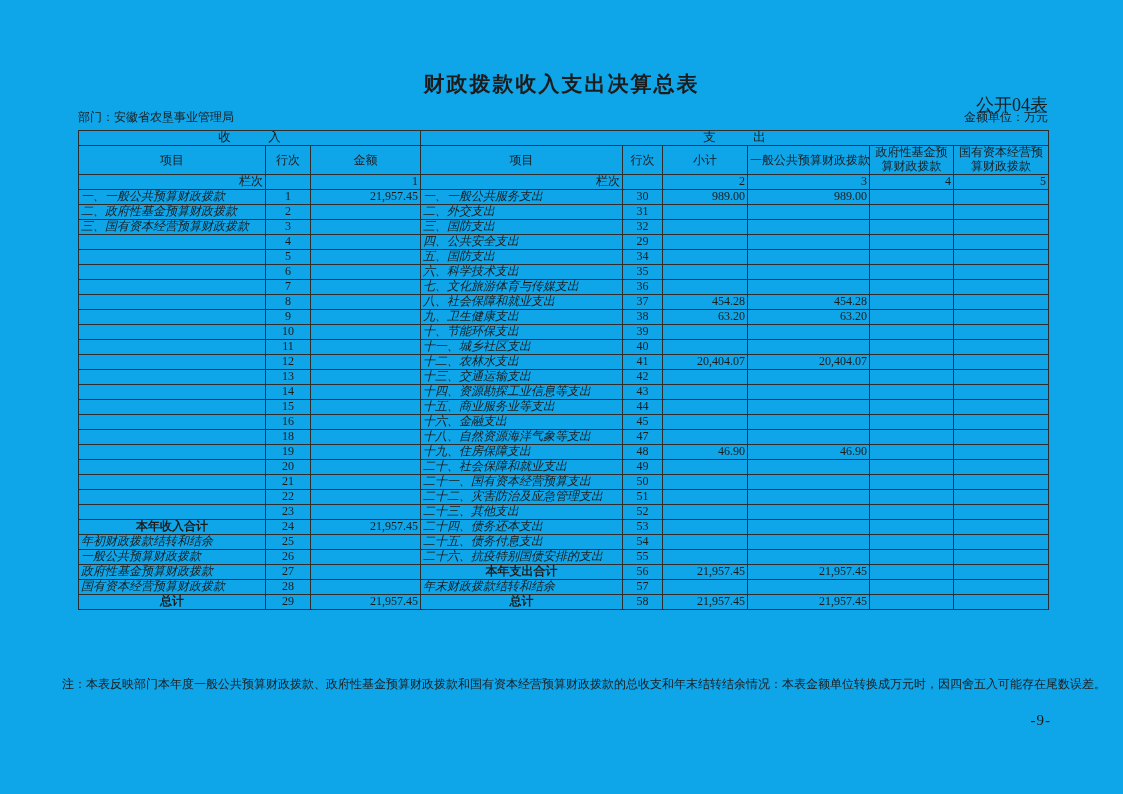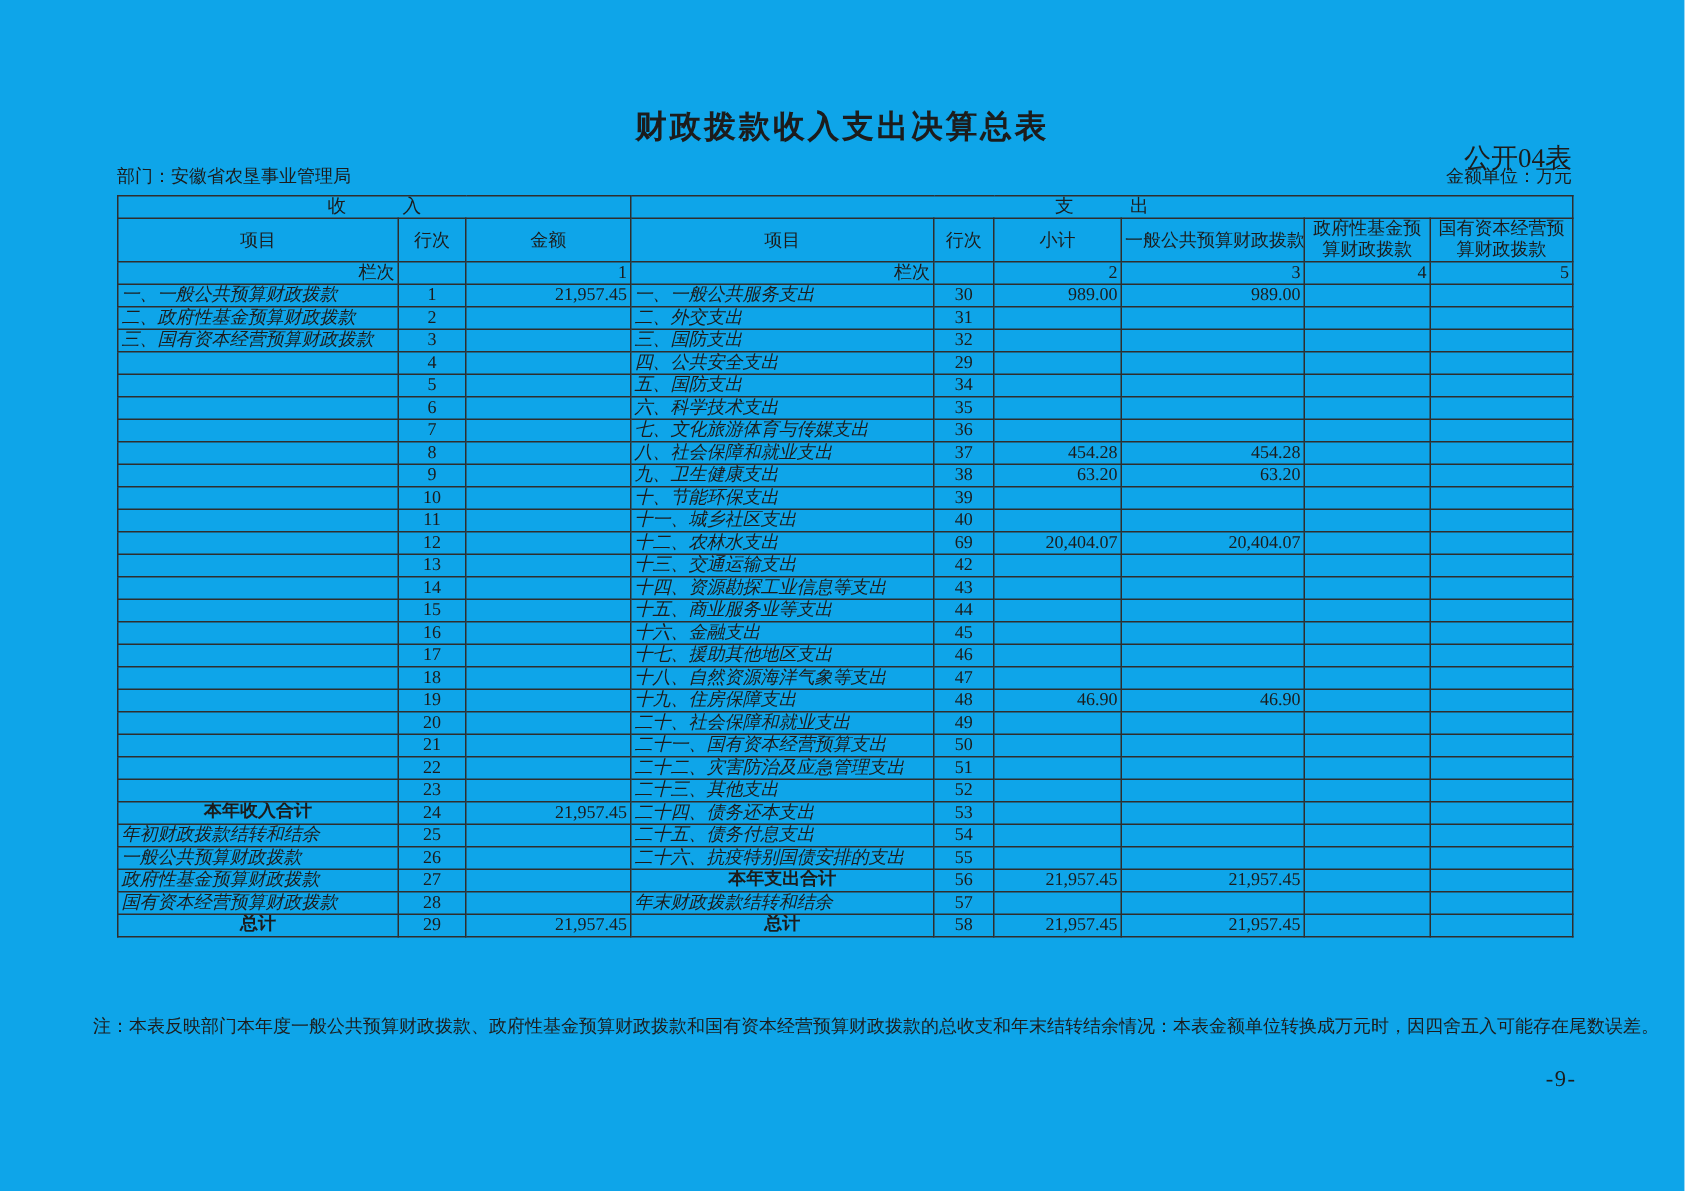--- a/index.html
+++ b/index.html
@@ -43,21 +43,21 @@
     padding:0 2px;
     vertical-align:middle;
   }
   .sec-head { text-align:center; font-size:12.5px; height:16px; }
   .col-head { text-align:center; height:30px; }
   .col-head.wrap { white-space:normal; line-height:1.15; }
   .lanci { text-align:right; height:15px; }
   .td-item { text-align:left; padding-left:3px;font-style:italic; }
   .td-line { text-align:center; }
   .td-amount { text-align:right; padding-right:2px; }
-  .bold-center { font-weight:bold; text-align:center; font-family:Liberation Mono, monospace; }
+  .bold-center { font-weight:bold; text-align:center; font-family:Liberation Sans, sans-serif; }
   .indent { padding-left:15px; }
 
   .note {
     position:absolute; top:676px; left:62px;
     font-size:12px; white-space:nowrap;
   }
   .page-no {
     position:absolute; top:712px; right:72px;
     font-size:15px; letter-spacing:1px;
   }
@@ -236,21 +236,21 @@
           <td class="td-amount"></td>
           <td class="td-amount"></td>
           <td class="td-amount"></td>
           <td class="td-amount"></td>
         </tr>
         <tr>
           <td class="td-item"></td>
           <td class="td-line">12</td>
           <td class="td-amount"></td>
           <td class="td-item">十二、农林水支出</td>
-          <td class="td-line">69</td>
+          <td class="td-line">41</td>
           <td class="td-amount">20,404.07</td>
           <td class="td-amount">20,404.07</td>
           <td class="td-amount"></td>
           <td class="td-amount"></td>
         </tr>
         <tr>
           <td class="td-item"></td>
           <td class="td-line">13</td>
           <td class="td-amount"></td>
           <td class="td-item">十三、交通运输支出</td>
@@ -281,31 +281,20 @@
           <td class="td-amount"></td>
           <td class="td-amount"></td>
           <td class="td-amount"></td>
         </tr>
         <tr>
           <td class="td-item"></td>
           <td class="td-line">16</td>
           <td class="td-amount"></td>
           <td class="td-item">十六、金融支出</td>
           <td class="td-line">45</td>
-          <td class="td-amount"></td>
-          <td class="td-amount"></td>
-          <td class="td-amount"></td>
-          <td class="td-amount"></td>
-        </tr>
-        <tr>
-          <td class="td-item"></td>
-          <td class="td-line">17</td>
-          <td class="td-amount"></td>
-          <td class="td-item">十七、援助其他地区支出</td>
-          <td class="td-line">46</td>
           <td class="td-amount"></td>
           <td class="td-amount"></td>
           <td class="td-amount"></td>
           <td class="td-amount"></td>
         </tr>
         <tr>
           <td class="td-item"></td>
           <td class="td-line">18</td>
           <td class="td-amount"></td>
           <td class="td-item">十八、自然资源海洋气象等支出</td>

